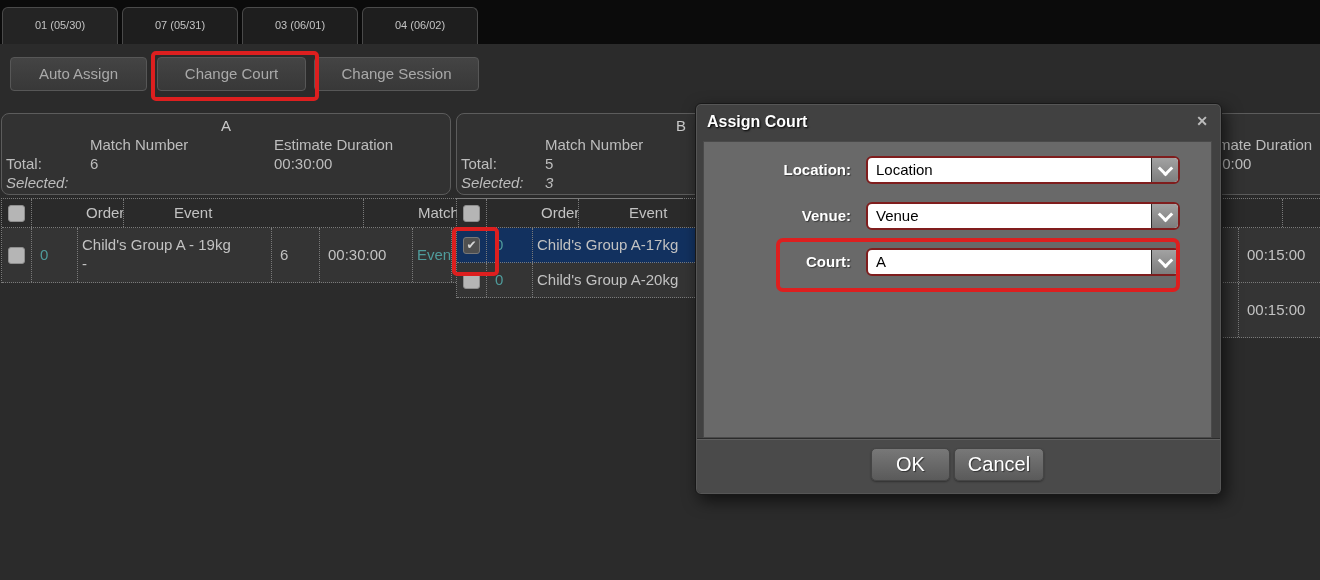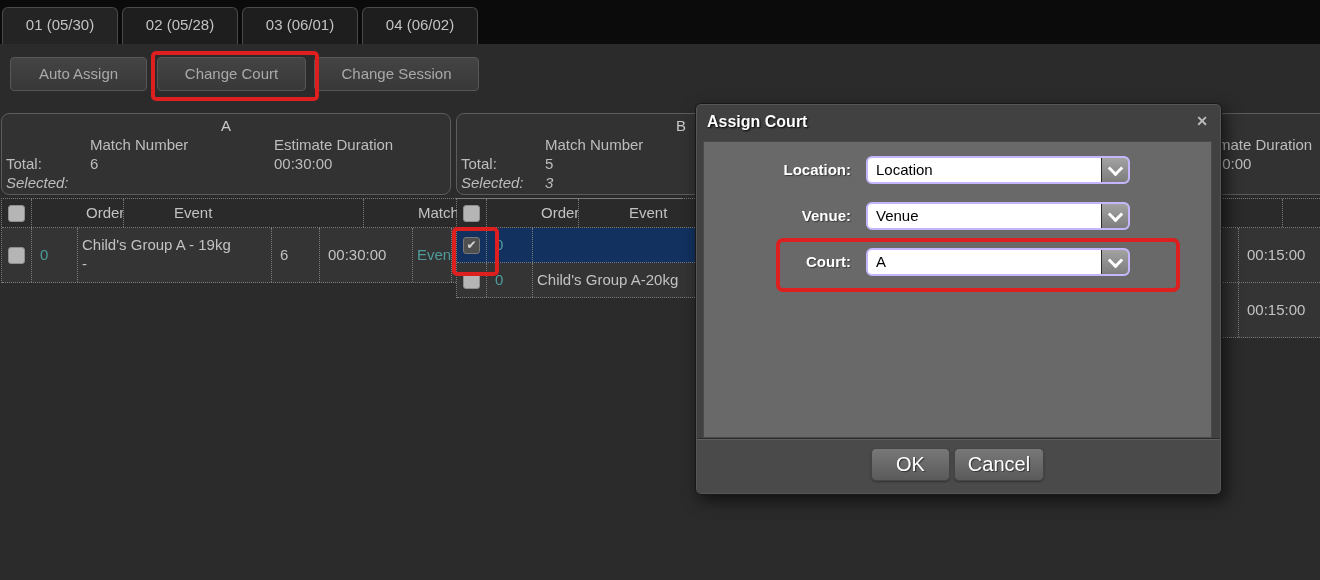--- a/index.html
+++ b/index.html
@@ -7,21 +7,21 @@
     position:relative;width:1320px;height:580px;overflow:hidden;
     background:#2b2b2b;font-family:"Liberation Sans",sans-serif;
     -webkit-font-smoothing:antialiased;
   }
   
   .topbar{position:absolute;left:0;top:0;width:100%;height:44px;background:#0b0b0b;}
   .tabs{position:absolute;left:2px;top:7px;display:flex;gap:4px;}
   .tab{
     box-sizing:border-box;width:116px;height:37px;line-height:34px;text-align:center;
     background:#1e1e1e;border:1px solid #4a4a4a;border-bottom:none;
-    border-radius:6px 6px 0 0;color:#c3c3c3;font-size:15px;cursor:pointer;
+    border-radius:6px 6px 0 0;color:#c3c3c3;font-size:11px;cursor:pointer;
   }
   .tab.active{background:#242424;}
   
   .tbtn{
     position:absolute;box-sizing:border-box;height:34px;
     background:linear-gradient(#444,#383838);border:1px solid #575757;border-radius:4px;
     color:#a9a9a9;font-size:15px;text-align:center;line-height:32px;cursor:pointer;
   }
   #btn-auto{left:10px;top:57px;width:137px;}
   #btn-court{left:157px;top:57px;width:149px;}
@@ -78,22 +78,22 @@
   .m-close{position:absolute;top:9px;right:13px;color:#bcbcbc;font-weight:bold;font-size:14px;cursor:pointer;}
   .m-body{
     position:absolute;left:7px;top:37px;width:509px;height:297px;box-sizing:border-box;
     background:#696969;border:1px solid #4a4a4a;
   }
   .f-label{
     position:absolute;left:0;width:147px;text-align:right;line-height:28px;
     font-size:15px;font-weight:bold;color:#fff;text-shadow:1px 1px 1px #3a3a3a;white-space:nowrap;
   }
   .f-select{
-    position:absolute;left:162px;width:264px;height:28px;box-sizing:border-box;
-    background:#fff;border:2px solid #c4b5fd;border-radius:6px;cursor:pointer;
+    position:absolute;left:162px;width:314px;height:28px;box-sizing:border-box;
+    background:#fff;border:2px solid #7f1d1d;border-radius:6px;cursor:pointer;
   }
   .f-value{position:absolute;left:8px;top:0;line-height:24px;font-size:15px;color:#000;white-space:nowrap;}
   .f-chev{
     position:absolute;right:0;top:0;width:26px;height:24px;
     background:linear-gradient(#a2a2a2,#7d7d7d);border-left:1px solid #2a2a2a;border-radius:0 4px 4px 0;
   }
   .chev-i{
     position:absolute;left:8px;top:5px;width:8px;height:8px;
     border-left:3px solid #fff;border-bottom:3px solid #fff;transform:rotate(-45deg);
   }
@@ -117,21 +117,21 @@
   #red-court-field{left:776px;top:238px;width:396px;height:46px;border-radius:7px;}
 </style>
 </head>
 <body>
 
 <div class="stage">
 
   <div class="topbar"></div>
   <div class="tabs">
     <div class="tab active">01 (05/30)</div>
-    <div class="tab">02 (05/28)</div>
+    <div class="tab">07 (05/31)</div>
     <div class="tab">03 (06/01)</div>
     <div class="tab">04 (06/02)</div>
   </div>
 
   <div class="tbtn" id="btn-auto">Auto Assign</div>
   <div class="tbtn" id="btn-court">Change Court</div>
   <div class="tbtn" id="btn-session">Change Session</div>
 
   <div class="panel" id="panelA">
     <div class="phead">
@@ -184,20 +184,21 @@
             <span class="cb"></span>
           </div>
         <div class="tcell w-order">Order</div>
         <div class="tcell w-eventb">Event</div>
       </div>
       <div class="trow rowB sel">
         <div class="tcell w-cb">
             <span class="cb checked"><span>✔</span></span>
           </div>
         <div class="tcell w-order teal">0</div>
+        <div class="tcell w-eventb">Child's Group A-17kg</div>
       </div>
       <div class="trow rowB">
         <div class="tcell w-cb">
             <span class="cb"><span></span></span>
           </div>
         <div class="tcell w-order teal">0</div>
         <div class="tcell w-eventb">Child's Group A-20kg</div>
       </div>
     </div>
   </div>

